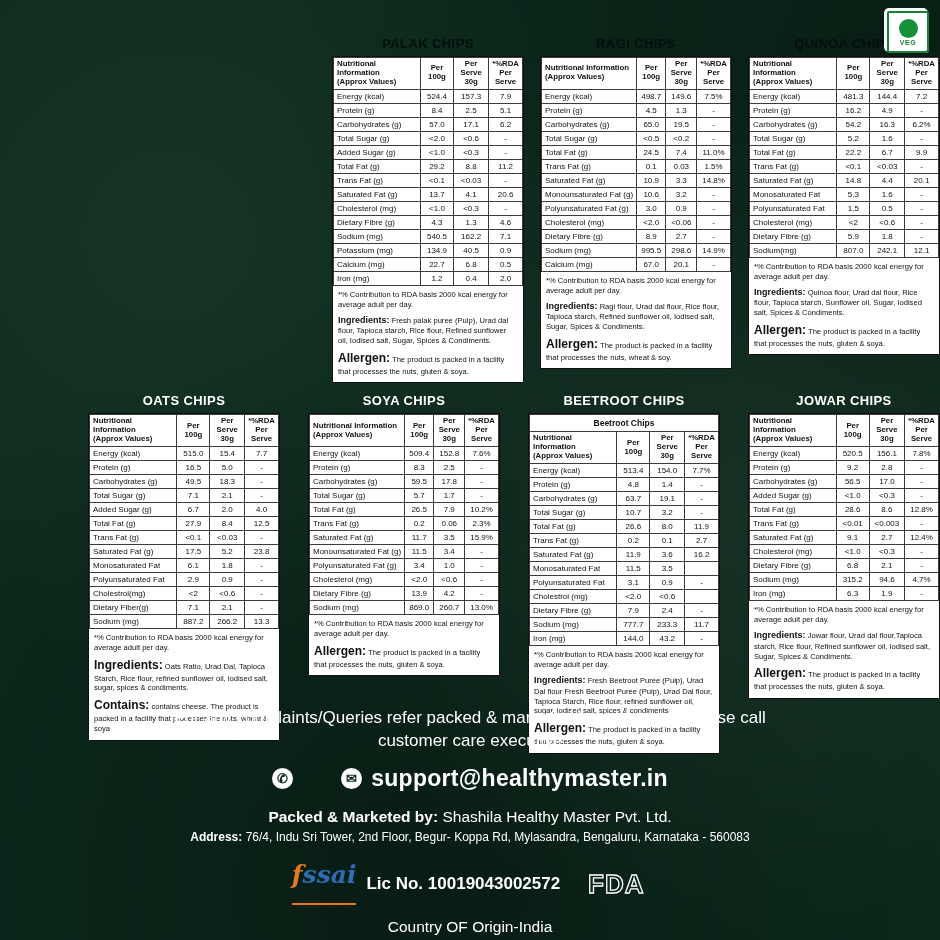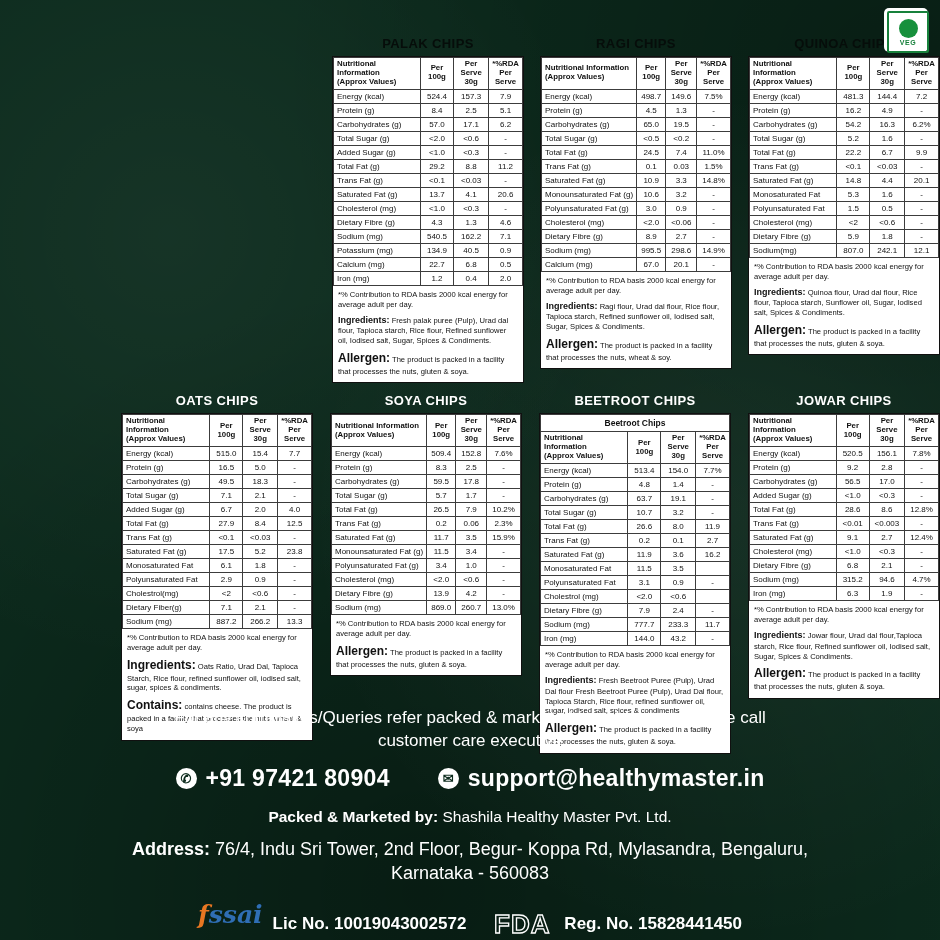--- a/index.html
+++ b/index.html
@@ -15,21 +15,21 @@
   }
   
   .veg{position:absolute;top:8px;right:12px;width:44px;height:44px;background:#fff;border-radius:5px;padding:3px;box-sizing:border-box;}
   .veg-inner{width:100%;height:100%;border:2px solid #17813b;border-radius:2px;display:flex;flex-direction:column;align-items:center;justify-content:center;}
   .veg-dot{width:19px;height:19px;border-radius:50%;background:#17903c;}
   .veg-label{font-size:7px;font-weight:bold;color:#17813b;letter-spacing:0.5px;margin-top:1px;}
 
   
   .row{display:flex;justify-content:flex-end;align-items:flex-start;}
   .row-top{gap:16px;padding-top:36px;}
-  .row-bottom{gap:17px;padding-top:10px;}
+  .row-bottom{gap:28px;padding-top:10px;}
   .card{width:192px;flex:0 0 auto;}
   .card-title{text-align:center;font-weight:bold;font-size:13px;letter-spacing:0.4px;margin-bottom:5px;}
   .card.top .card-title{color:#060d0a;}
   .card.bottom .card-title{color:#ffffff;}
   .sheet{background:#fff;border:1px solid #101010;color:#111;}
   table.nut{width:100%;border-collapse:collapse;font-size:8px;color:#111;padding-left:33px;}
   table.nut th, table.nut td{border:1px solid #3c3c3c;padding:2px 3px;vertical-align:middle;}
   table.nut th{font-weight:bold;text-align:center;white-space:pre-line;font-size:7.8px;line-height:1.15;}
   table.nut th.nilabel{text-align:left;}
   table.nut td.lab{text-align:left;white-space:nowrap;overflow:hidden;}
@@ -42,21 +42,21 @@
   .notes b.big{font-size:9px;}
 
   
   .footer{position:absolute;left:0;top:702px;width:940px;text-align:center;color:#fff;}
   .complaint{font-size:17px;line-height:1.35;max-width:660px;margin:5px auto;font-weight:500;}
   .contact{display:flex;justify-content:center;align-items:center;gap:48px;margin-top:12px;}
   .contact-item{display:flex;align-items:center;gap:9px;font-size:23px;font-weight:bold;letter-spacing:0.3px;}
   .cicon{width:21px;height:21px;border-radius:50%;background:#fff;color:#0c2b1d;display:flex;align-items:center;justify-content:center;font-size:13px;line-height:1;}
   .packed{margin-top:16px;font-size:15.5px;}
   .packed b{font-size:15.5px;}
-  .address{margin-top:11px;font-size:18px;line-height:1.35;max-width:720px;margin-left:auto;margin-right:auto;}
+  .address{margin-top:3px;font-size:12px;line-height:1.35;max-width:720px;margin-left:auto;margin-right:auto;}
   .regs{display:flex;justify-content:center;align-items:center;gap:26px;margin-top:17px;}
   .reg-item{display:flex;align-items:center;gap:10px;font-size:17px;font-weight:bold;}
   .fssai{display:inline-block;font-family:"DejaVu Serif",serif;font-style:italic;font-weight:bold;font-size:25px;color:#2f6eb5;line-height:1;padding-bottom:16px;border-bottom:2.5px solid #e87722;}
   .fssai::first-letter{color:#e87722;}
   .country{margin-top:13px;font-size:15.5px;}
 </style>
 </head>
 <body>
 
 <div class="poster">
@@ -816,21 +816,20 @@
           </div>
       </div>
     </div>
   </div>
 
   <div class="footer">
     <div class="complaint">For any complaints/Queries refer packed &amp; marketed by address or please call customer care executive</div>
     <div class="contact">
       <div class="contact-item">
         <span class="cicon">✆</span>
-        <span>+91 97421 80904</span>
       </div>
       <div class="contact-item">
         <span class="cicon">✉</span>
         <span>support@healthymaster.in</span>
       </div>
     </div>
     <div class="packed">
       <b>Packed &amp; Marketed by:</b>
       <span>Shashila Healthy Master Pvt. Ltd.</span>
     </div>
@@ -840,19 +839,18 @@
     </div>
     <div class="regs">
       <div class="reg-item">
         <span class="fssai">fssai</span>
         <span>Lic No. 10019043002572</span>
       </div>
       <div class="reg-item">
         <svg width="62" height="30" viewBox="0 0 62 30">
           <text x="2" y="24" font-family="Liberation Sans, sans-serif" font-size="26" font-weight="bold" fill="none" stroke="#ffffff" stroke-width="1.3" letter-spacing="1">FDA</text>
         </svg>
-        <span>Reg. No. 15828441450</span>
       </div>
     </div>
     <div class="country">Country OF Origin-India</div>
   </div>
 
 </div>
 
 </body></html>

